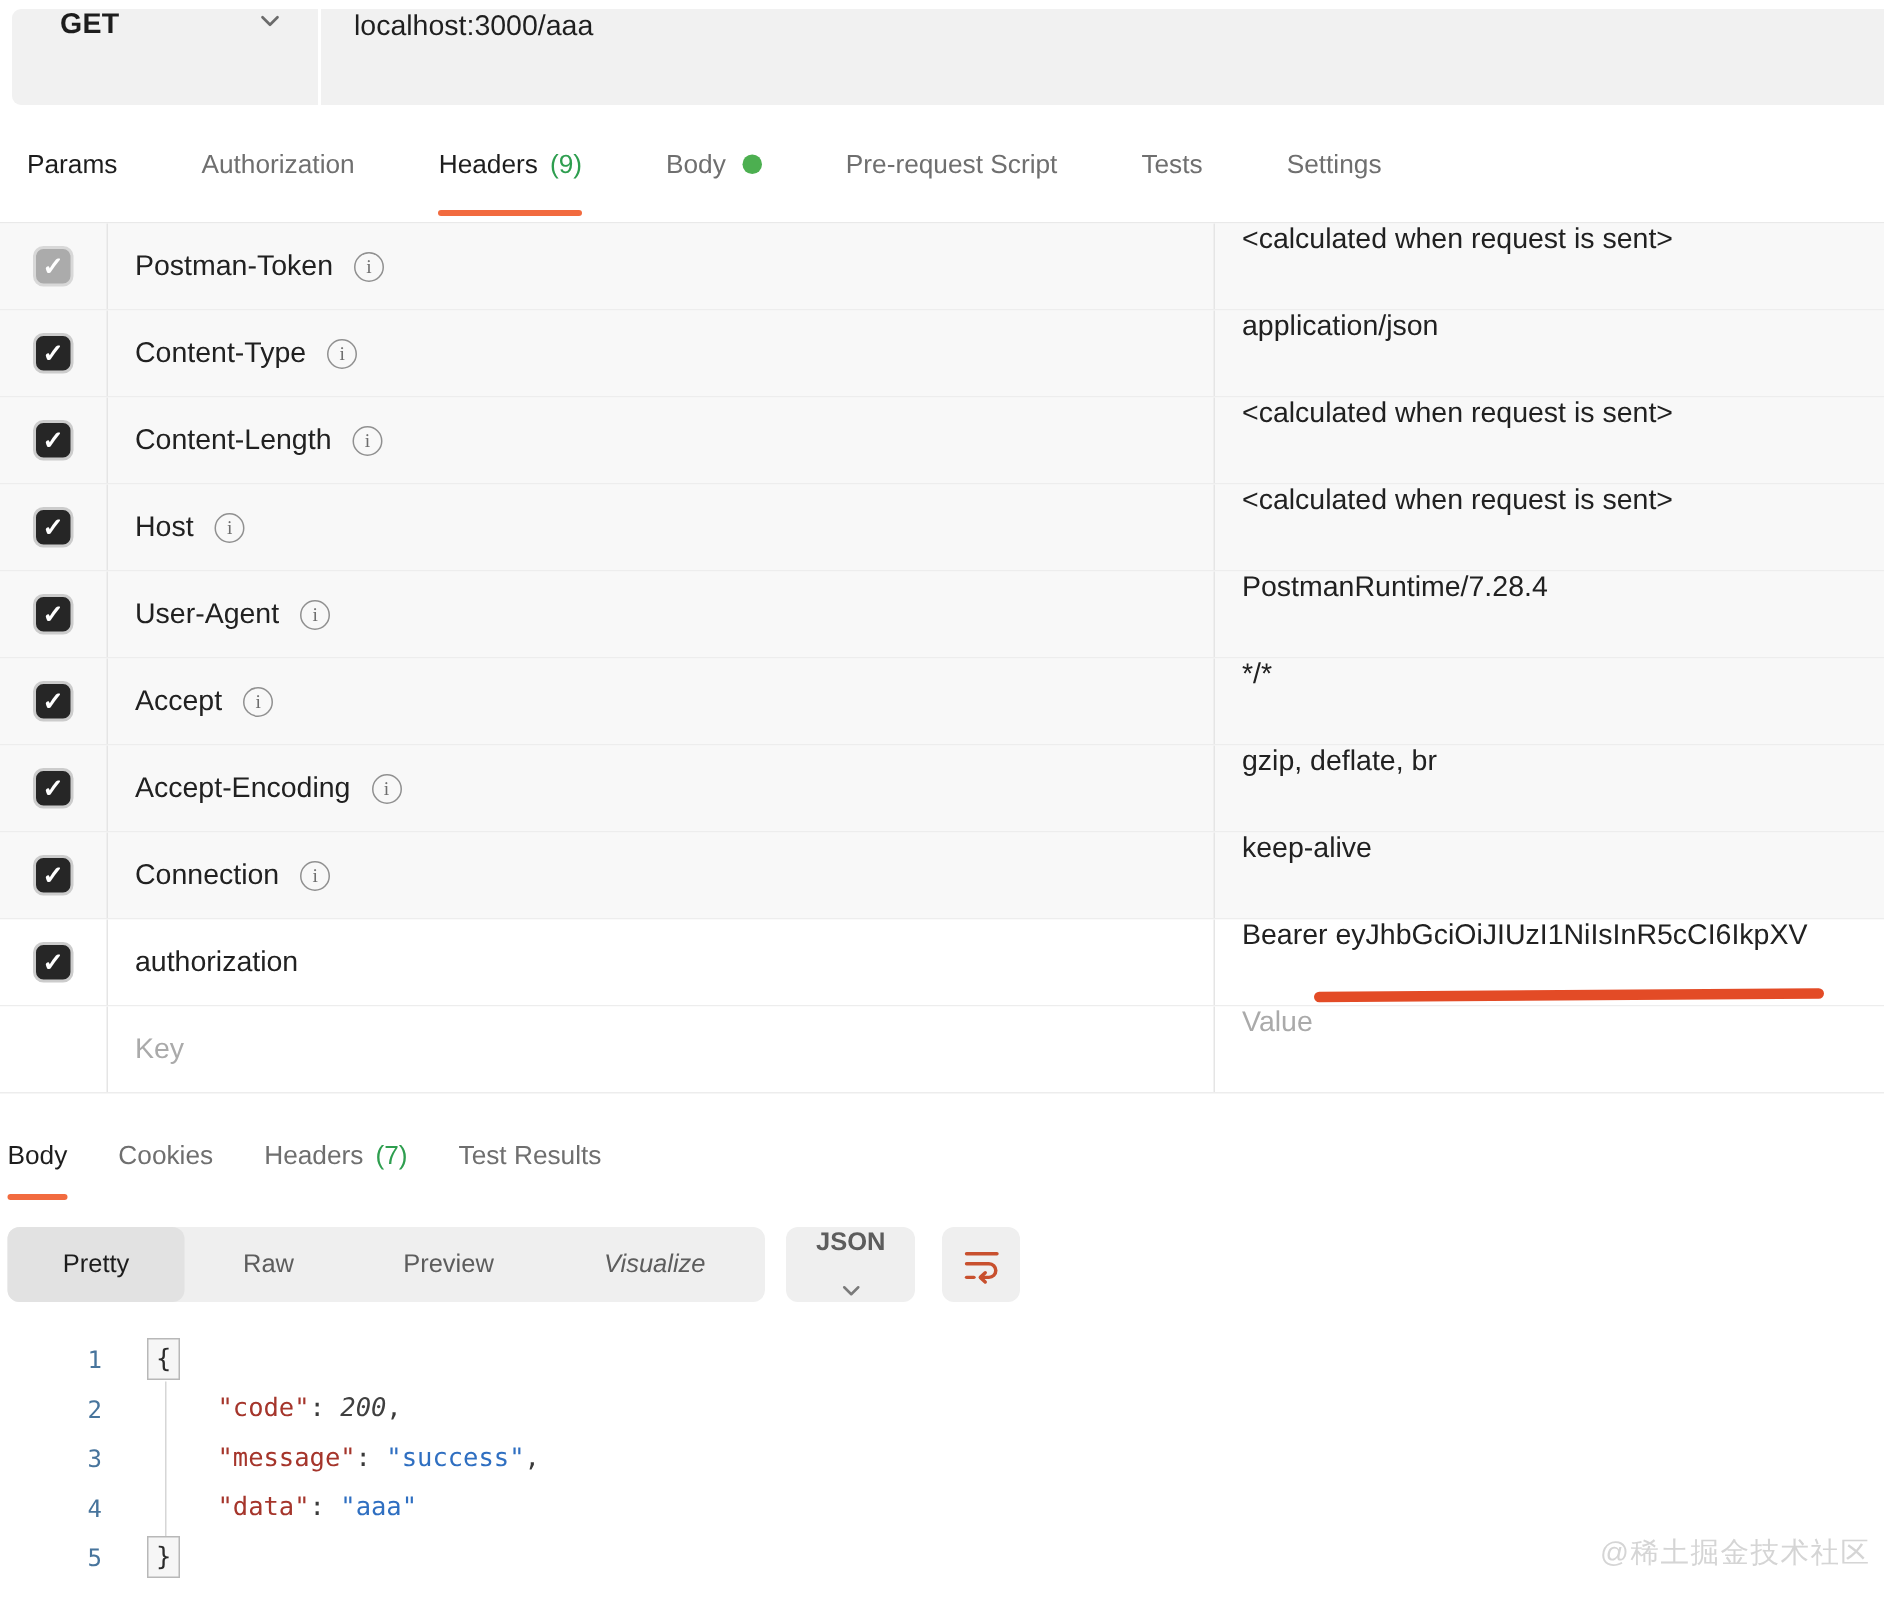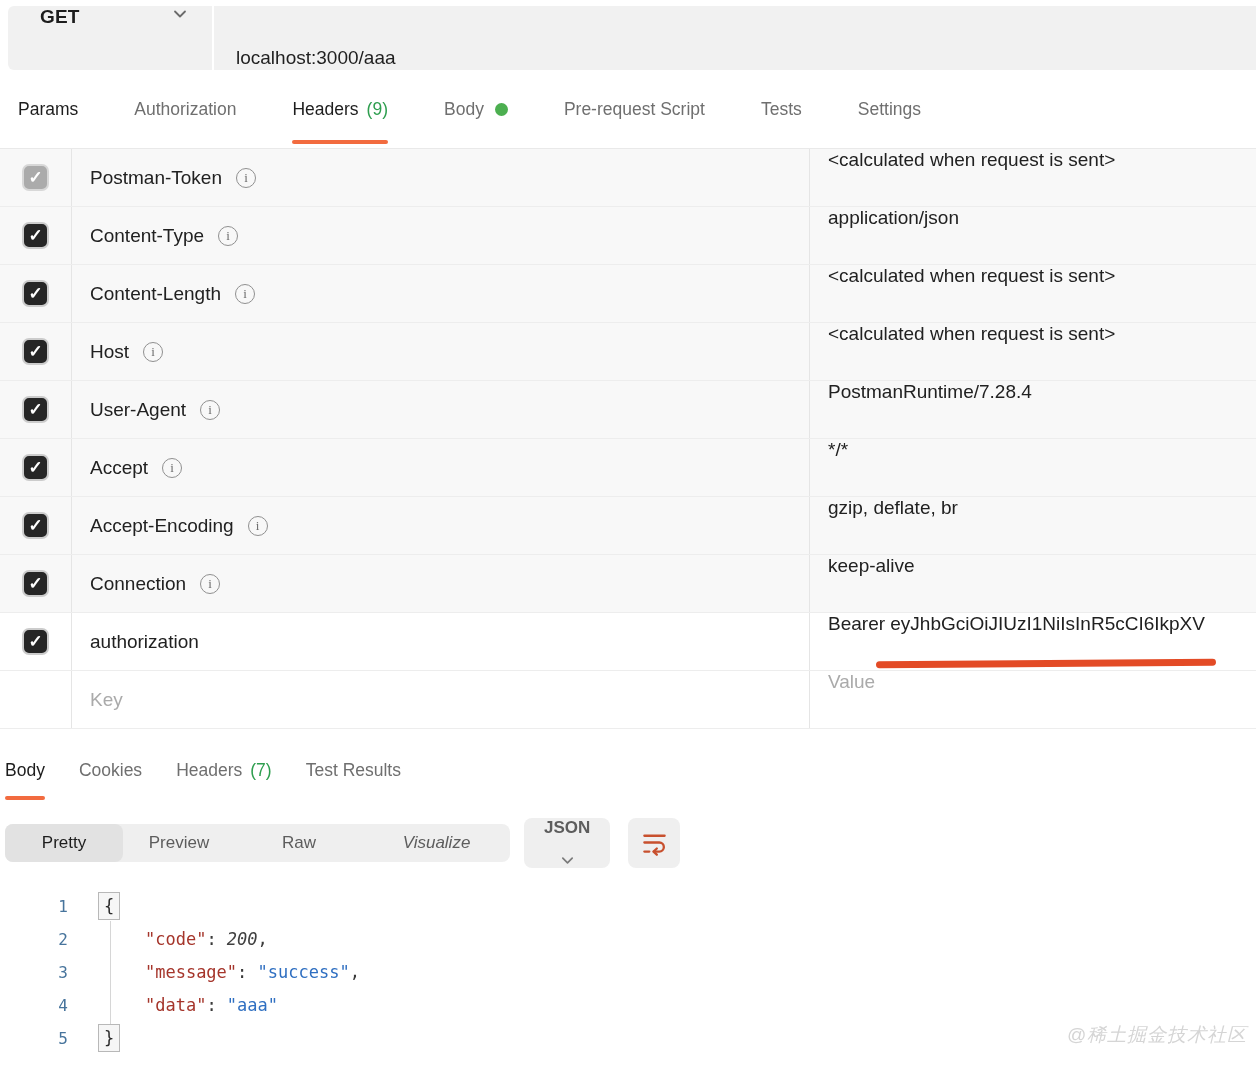--- a/index.html
+++ b/index.html
@@ -10,21 +10,21 @@
   }
   [data-interactable="true"] { cursor:pointer; }
 
   
   .request-bar { position:absolute; top:6px; left:8px; right:0; height:64px; display:flex; }
   .method-box {
     width:204px; background:#f1f1f1; border-radius:6px 0 0 6px;
     display:flex; align-items:flex-start; justify-content:space-between; padding:0 24px 0 32px;
   }
   .method-label { font-size:19px; font-weight:700; color:#1d1d1d; letter-spacing:.2px; }
-  .url-box { flex:1; background:#f1f1f1; margin-left:2px; display:flex; align-items:flex-end; }
+  .url-box { flex:1; background:#f1f1f1; margin-left:2px; display:flex; align-items:flex-start; }
   .url-input {
     width:100%; border:none; outline:none; background:transparent;
     font-family:"Liberation Sans",sans-serif; font-size:19px; color:#1f1f1f; padding-left:22px;
   }
 
   
   .request-tabs { position:absolute; top:70px; left:0; right:0; height:78px; display:flex; align-items:center; padding-left:18px; gap:56px; }
   .tab { position:relative; height:100%; display:flex; align-items:center; font-size:17.5px; color:#6f6f6f; }
   .tab:first-child .tab-label { color:#1d1d1d; }
   .tab.active .tab-label { color:#1d1d1d; }
@@ -57,21 +57,21 @@
 
   
   .response-section { position:absolute; top:738px; left:0; right:0; }
   .response-tabs { display:flex; gap:34px; padding-left:5px; height:64px; align-items:center; }
   .rtab { position:relative; height:100%; display:flex; align-items:center; font-size:17.5px; color:#6f6f6f; }
   .rtab.active .rtab-label { color:#1d1d1d; }
   .rtab .count { margin-left:8px; color:#2E9E4F; }
   .rtab-underline { position:absolute; left:0; right:0; bottom:2px; height:4px; background:#F26B3F; border-radius:2px; }
 
   .response-toolbar { display:flex; align-items:center; margin:16px 0 0 5px; }
-  .segmented { display:flex; background:#efefef; border-radius:8px; height:38px; }
+  .segmented { display:flex; background:#efefef; border-radius:8px; height:50px; }
   .segment { display:flex; align-items:center; justify-content:center; font-size:17px; color:#5d5d5d; }
   .segment:nth-child(1){ width:118px; } .segment:nth-child(2){ width:112px; }
   .segment:nth-child(3){ width:128px; } .segment:nth-child(4){ width:147px;font-style:italic; }
   .segment.active { background:#e2e2e2; border-radius:8px; color:#1d1d1d; }
   .json-dropdown {
     margin-left:14px; height:50px; background:#efefef; border-radius:8px;
     display:flex; align-items:center; padding:0 20px; gap:15px; font-size:17px; font-weight:700; color:#5d5d5d;flex-direction:column;
   }
   .wrap-btn { margin-left:18px; width:52px; height:50px; background:#efefef; border-radius:8px; display:flex; align-items:center; justify-content:center; }
 
@@ -81,21 +81,21 @@
   .ln { width:68px; text-align:right; color:#47749C; font-size:16px; flex-shrink:0; }
   .line-content { padding-left:36px; white-space:pre; color:#3a3a3a; }
   .tok-key { color:#A5352B; }
   .tok-number { color:#404040;font-style:italic; }
   .tok-string { color:#2F6FC1; }
   .tok-punct { color:#3a3a3a; }
   .tok-indent { }
   .brace-box { display:inline-block; padding:0 5px; margin-left:-6px; background:#f6f6f6; border:1px solid #b8b8b8; color:#2b2b2b; line-height:26px; }
   .indent-guide { position:absolute; left:110px; top:31px; height:103px; width:1px; background:#d6d6d6; }
 
-  .watermark { position:absolute; right:9px; bottom:22px; font-size:19px; color:#d5d5d5; letter-spacing:1px;font-style:italic; }
+  .watermark { position:absolute; right:9px; bottom:22px; font-size:19px; color:#d5d5d5; letter-spacing:1px; }
 </style>
 </head>
 <body>
 
 <div class="request-bar" data-interactable="false">
   <div class="method-box" data-interactable="true">
     <span class="method-label" data-interactable="false">GET</span>
     <svg width="16" height="16" viewBox="0 0 16 16" data-interactable="false">
       <path d="M3 5.5 L8 10.5 L13 5.5" fill="none" stroke="#6b6b6b" stroke-width="1.8" stroke-linecap="round" stroke-linejoin="round"></path>
     </svg>
@@ -265,22 +265,22 @@
         <span class="rtab-label" data-interactable="false">Headers</span>
         <span class="count" data-interactable="false">(7)</span>
       </div>
       <div class="rtab" data-interactable="true">
         <span class="rtab-label" data-interactable="false">Test Results</span>
       </div>
     </div>
   <div class="response-toolbar" data-interactable="false">
     <div class="segmented" data-interactable="false">
         <div class="segment active" data-interactable="true">Pretty</div>
+        <div class="segment" data-interactable="true">Raw</div>
         <div class="segment" data-interactable="true">Preview</div>
-        <div class="segment" data-interactable="true">Raw</div>
         <div class="segment" data-interactable="true">Visualize</div>
       </div>
     <div class="json-dropdown" data-interactable="true">
       <span data-interactable="false">JSON</span>
       <svg width="15" height="15" viewBox="0 0 16 16" data-interactable="false">
         <path d="M3 5.5 L8 10.5 L13 5.5" fill="none" stroke="#7a7a7a" stroke-width="1.8" stroke-linecap="round" stroke-linejoin="round"></path>
       </svg>
     </div>
     <div class="wrap-btn" data-interactable="true">
       <svg width="27" height="28" viewBox="0 0 28 29" fill="none" stroke="#C8502E" stroke-width="2.4" stroke-linecap="round" stroke-linejoin="round" data-interactable="false">

